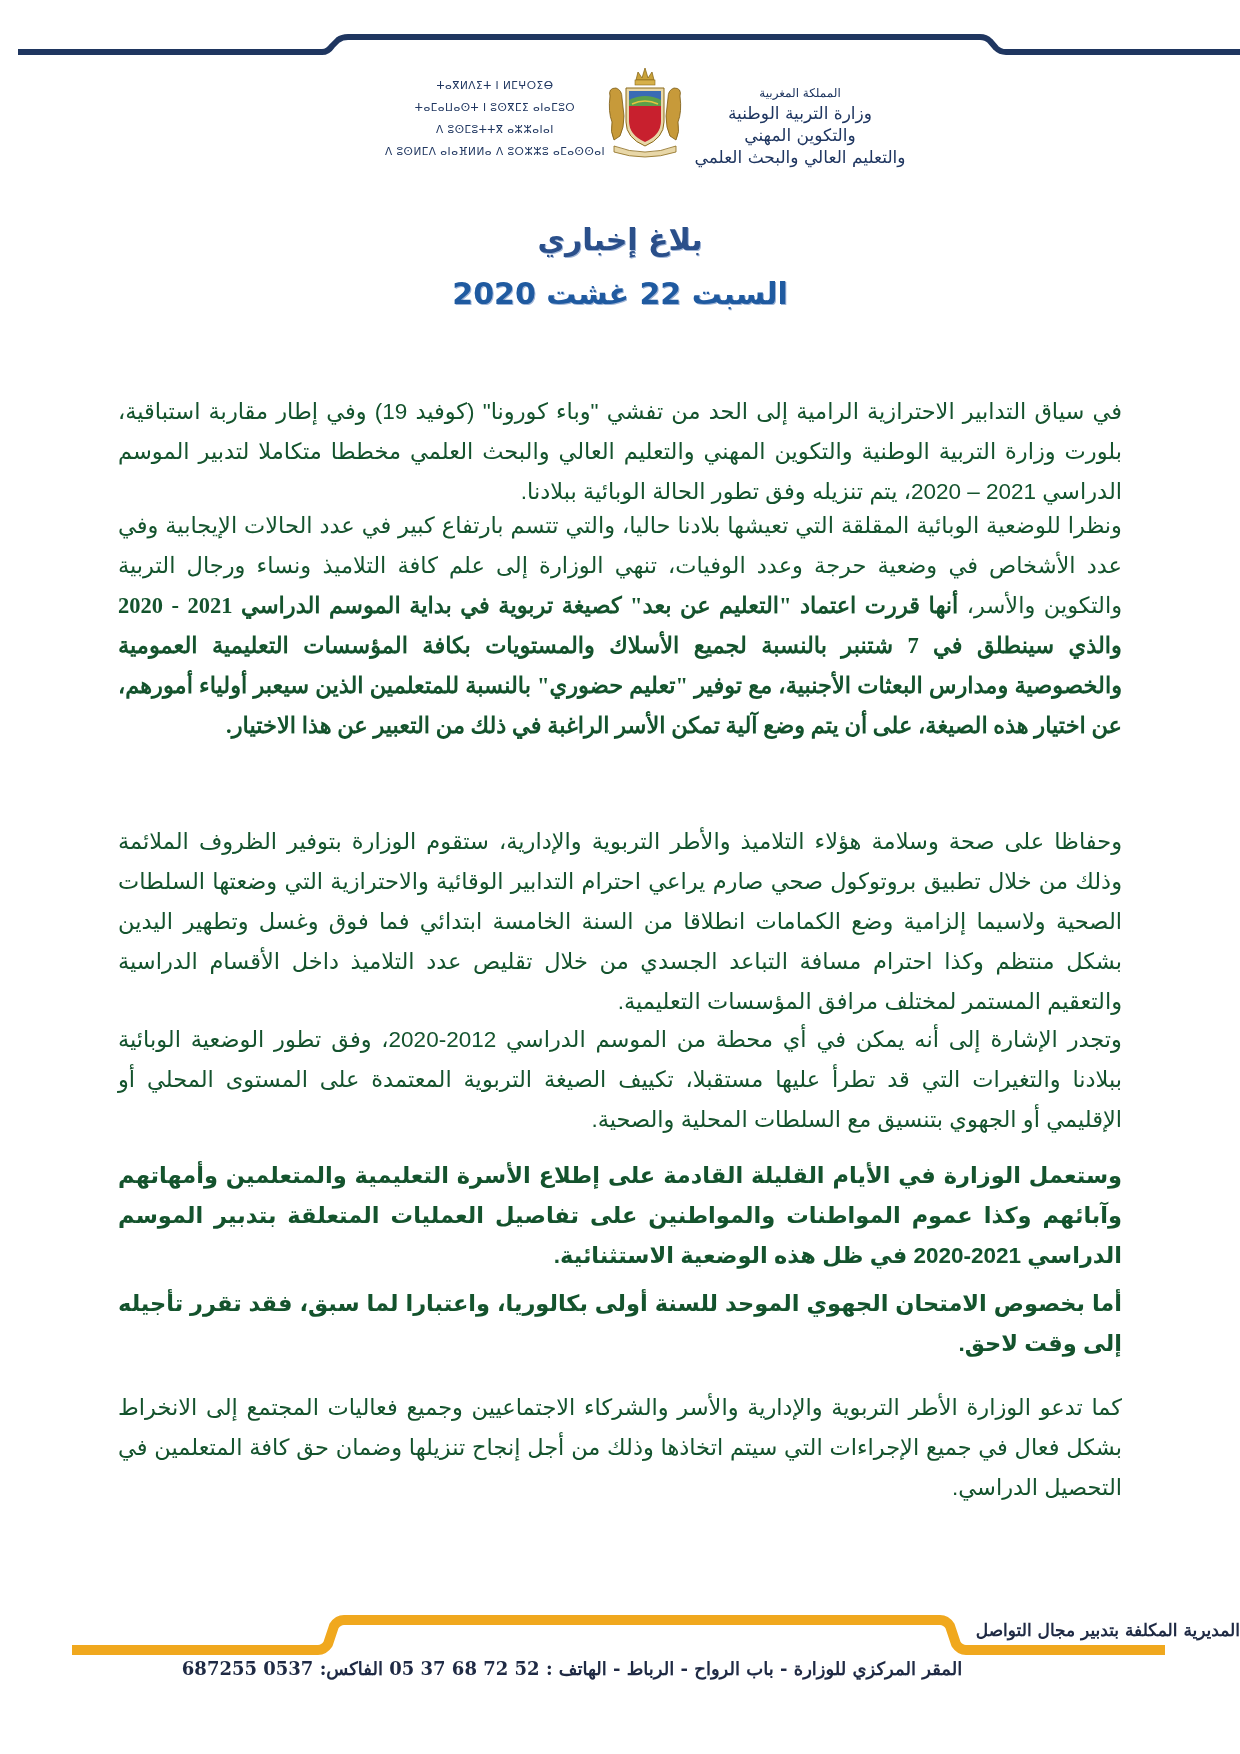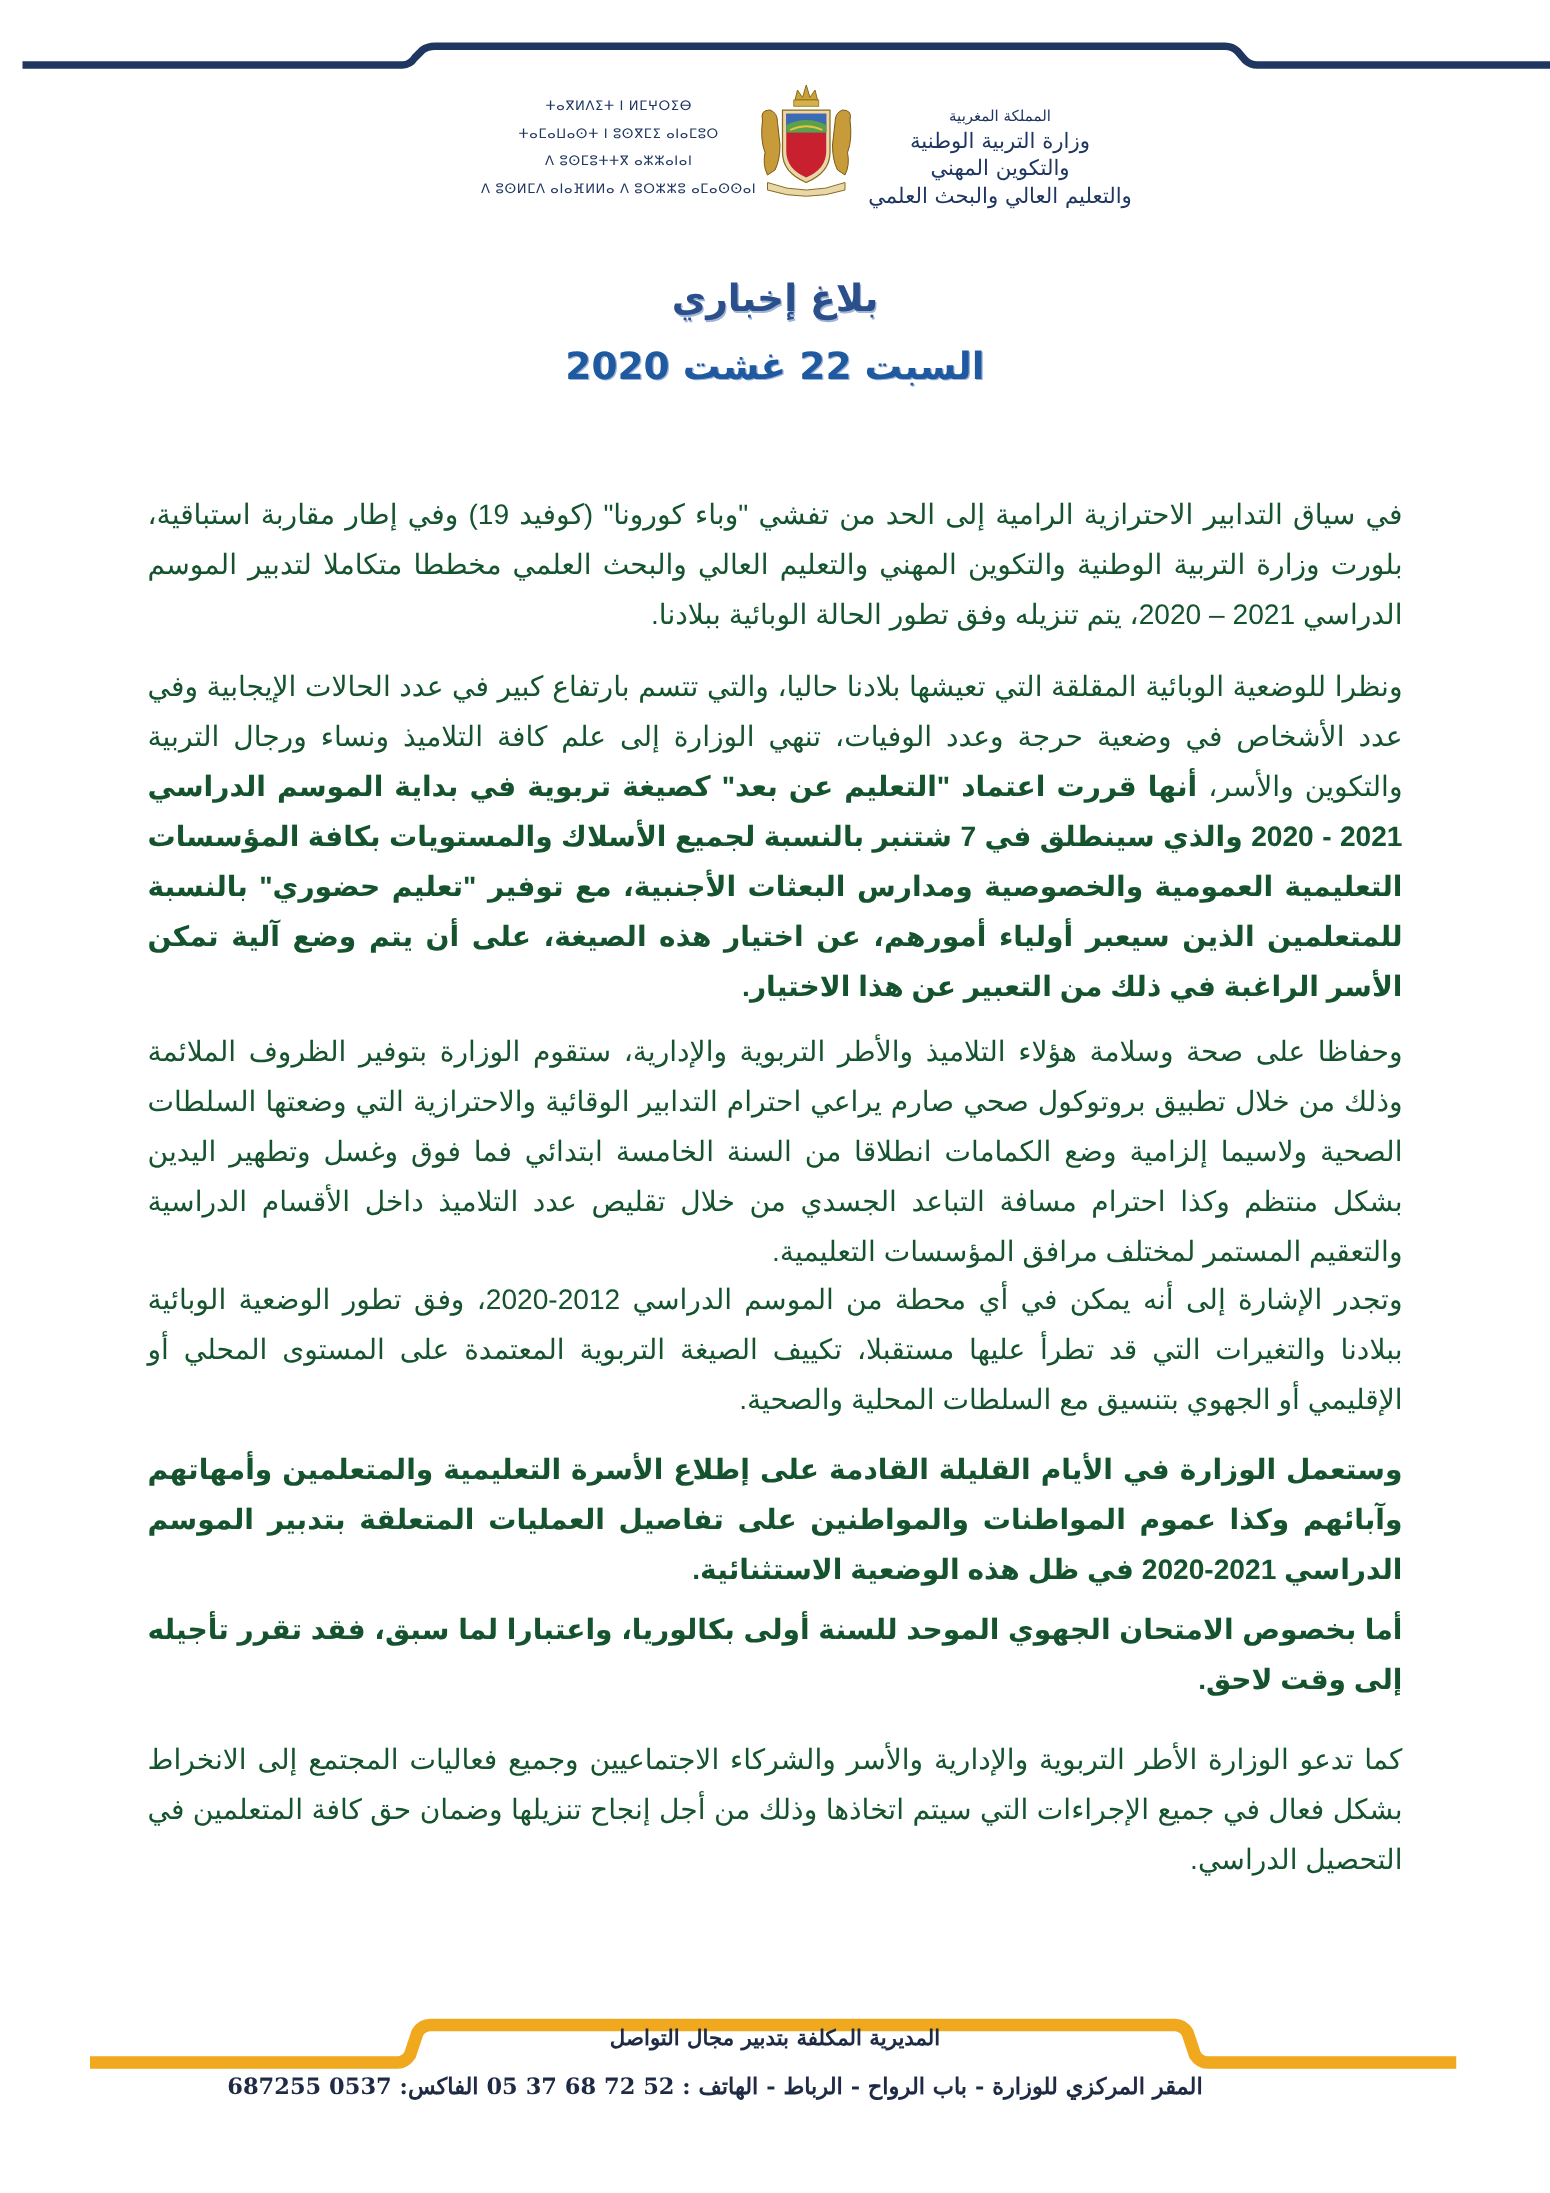--- a/index.html
+++ b/index.html
@@ -35,29 +35,29 @@
   .title.t2 { top: 276px; font-size: 30px; color: #1f5aa0; text-shadow: 1px 1px 0 #9fb4d6; }
 
   .body-text {
     position: absolute; left: 118px; width: 1004px; direction: rtl; text-align: justify;
     font-family: "Liberation Sans", "DejaVu Sans", sans-serif; font-size: 22.5px; line-height: 40px; color: #14532d;
   }
   .body-text p { margin: 0; text-align-last: right; }
   .bold { font-weight: bold; }
 
   .p1 { top: 392px; }
-  .p2 { top: 530px; }
+  .p2 { top: 506px; font-family: Liberation Serif, serif; }
   .p3 { top: 822px; }
   .p4 { top: 1020px; }
   .p5 { top: 1156px; }
   .p6 { top: 1284px; }
   .p7 { top: 1388px; }
 
   .footer-dept {
-    position: absolute; left: 0; width: 1240px; top: 1620px; text-align: center; direction: rtl;
+    position: absolute; left: 0; width: 1240px; top: 1620px; text-align: right; direction: rtl;
     color: #1f2a44; font-weight: bold; font-size: 17px;
     font-family: "DejaVu Serif", serif;
   }
   .footer-addr {
     position: absolute; left: 0; width: 1144px; top: 1658px; text-align: center; direction: rtl;
     color: #1f2a44; font-weight: bold; font-size: 18px;
     font-family: "DejaVu Serif", serif;
   }
 </style>
 </head>

